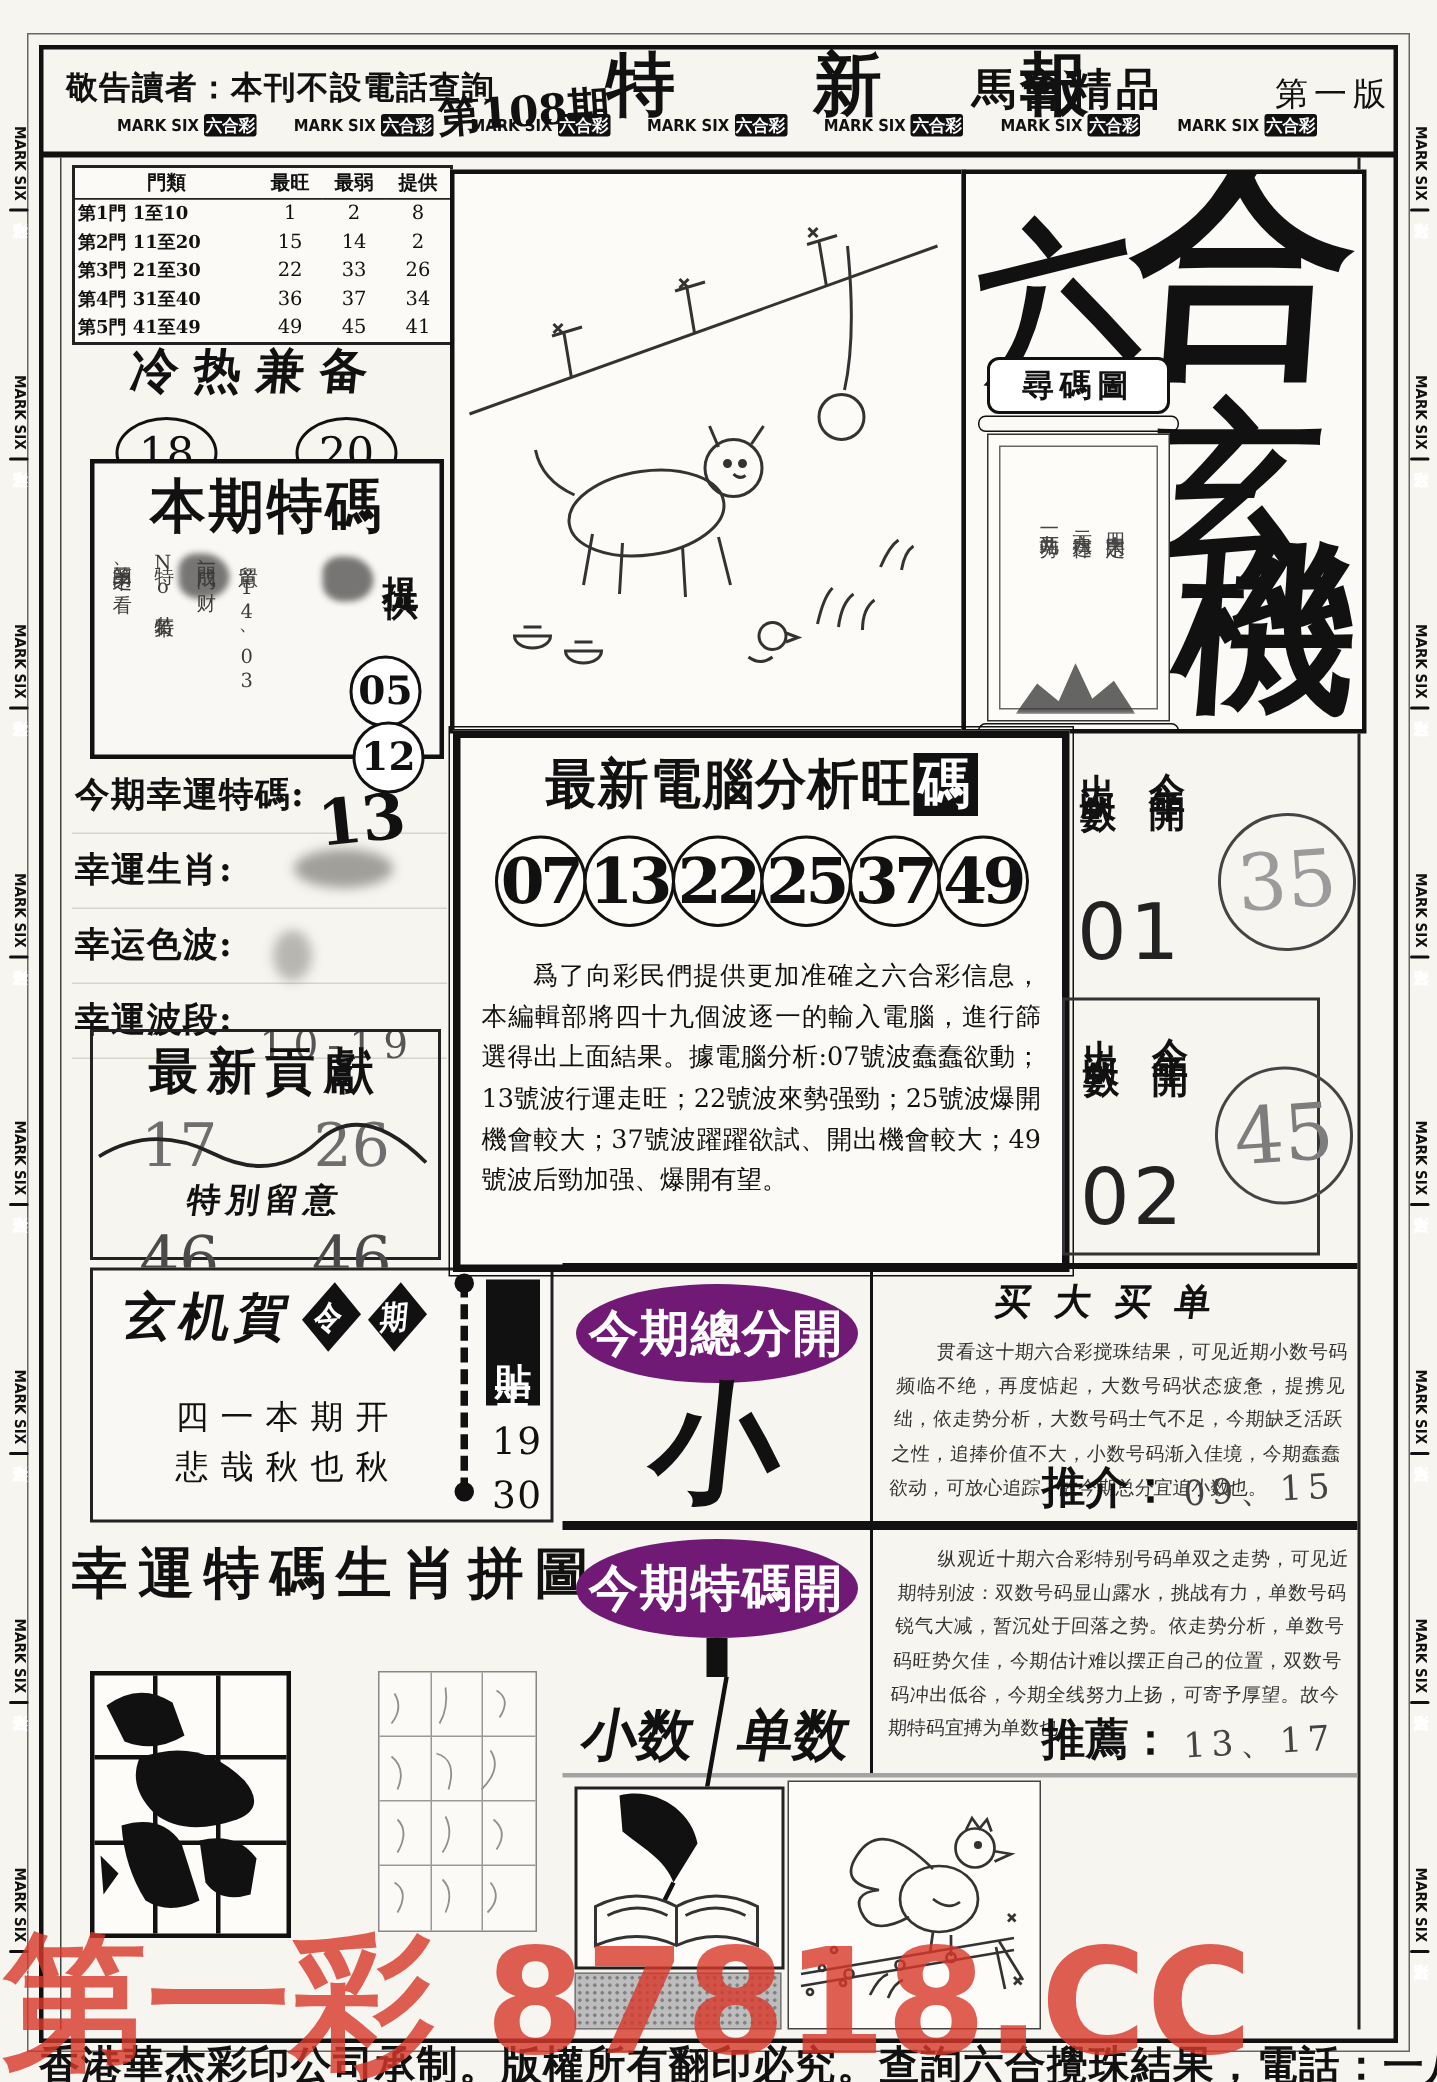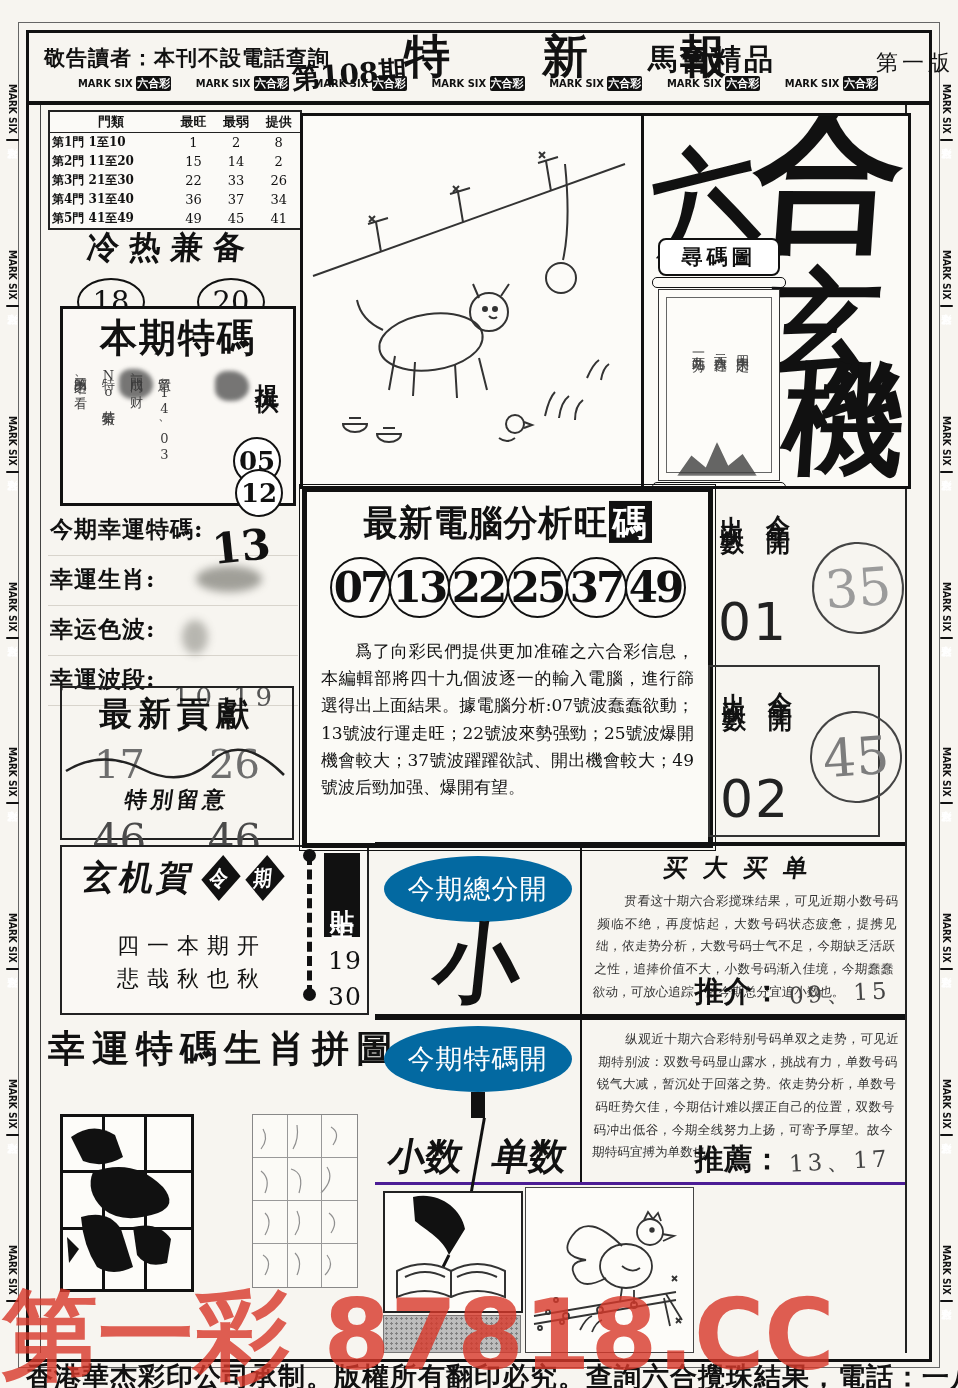--- a/index.html
+++ b/index.html
@@ -18,21 +18,21 @@
   .side-strip{top:30px;width:24px;height:1326px;display:flex;flex-direction:column;justify-content:space-around;align-items:center;}
   .side-strip.left{left:0;} .side-strip.right{left:934px;}
   .side-strip .brand-item{writing-mode:vertical-rl;font-family:"DejaVu Sans","Liberation Sans",sans-serif;font-size:10px;font-weight:bold;white-space:nowrap;}
   .brand-item b{font-stretch:condensed;letter-spacing:0;}
   .brand-item i{font-style:normal;background:#111;color:#fff;padding:1px 1px;border-radius:2px;margin-top:2px;}
 
   
   .notice{left:44px;top:44px;font-size:21px;font-weight:bold;letter-spacing:1px;}
   .main-title{left:404px;top:26px;font-size:46px;font-weight:bold;letter-spacing:38px;white-space:nowrap;}
   .subtitle{left:648px;top:40px;font-size:29px;font-weight:bold;letter-spacing:3px;}
-  .edition{left:876px;top:48px;font-size:22px;letter-spacing:4px;}
+  .edition{left:850px;top:48px;font-size:22px;letter-spacing:4px;}
   .issue{left:292px;top:56px;font-size:28px;font-weight:bold;transform:rotate(-4deg);}
   .brand-row{left:78px;top:76px;width:800px;display:flex;justify-content:space-between;}
   .brand-row .brand-item{font-family:"DejaVu Sans","Liberation Sans",sans-serif;font-size:11px;font-weight:bold;white-space:nowrap;}
 
   
   .hot-table{left:48px;top:110px;width:250px;background:#fbfaf7;border:2px solid #222;}
   .hot-table .t-title{font-size:13px;font-weight:bold;text-align:center;letter-spacing:2px;border-bottom:1px solid #222;padding:2px 0;}
   .hot-table table{border-collapse:collapse;width:100%;font-size:12px;}
   .hot-table th{border-bottom:1px solid #222;font-size:13px;padding:1px 2px;}
   .hot-table td{text-align:center;padding:1px 2px;font-size:13px;}
@@ -42,21 +42,21 @@
   .cold-hot{left:55px;top:226px;width:232px;text-align:center;}
   .cold-hot .ttl{font-size:32px;font-weight:900;letter-spacing:10px;transform:skewX(-6deg);}
   .cold-hot .nums{margin-top:8px;display:flex;justify-content:center;gap:52px;}
   .oval-num{display:flex;align-items:center;justify-content:center;width:64px;height:44px;border:2.5px solid #111;border-radius:50%;font-size:29px;}
 
   
   .special-box{left:60px;top:306px;width:230px;height:194px;border:3px solid #111;background:#faf8f4;}
   .special-box .ttl{font-size:37px;font-weight:900;letter-spacing:2px;text-align:center;margin-top:4px;transform:scaleY(1.05);}
   .provide{position:absolute;right:10px;top:56px;writing-mode:vertical-rl;text-orientation:upright;font-size:24px;font-weight:bold;letter-spacing:6px;}
   .sc-circle{position:absolute;display:flex;align-items:center;justify-content:center;width:44px;height:44px;border:2.5px solid #111;border-radius:50%;font-size:26px;font-weight:bold;background:#fff;}
-  .sc-c1{right:12px;top:128px;} .sc-c2{right:10px;top:160px;}
+  .sc-c1{right:12px;top:128px;} .sc-c2{right:10px;top:172px;}
   .sc-notes{position:absolute;left:8px;top:58px;height:128px;display:flex;flex-direction:row-reverse;gap:10px;}
   .sc-note{writing-mode:vertical-rl;text-orientation:upright;font-size:13px;color:#3c3c3c;letter-spacing:1px;}
   .blot{position:absolute;width:34px;height:30px;background:#4a4a4a;border-radius:40% 60% 55% 45%;filter:blur(2px);opacity:.75;}
   .blot.b1{left:56px;top:60px;} .blot.b2{left:152px;top:62px;}
 
   
   .lucky{left:48px;top:506px;width:250px;}
   .lucky .row{position:relative;border-bottom:1px solid #d8d4cc;padding:8px 0 10px 2px;}
   .lucky .lab{font-size:23px;font-weight:bold;letter-spacing:1px;}
   .lucky .val-13{position:absolute;right:28px;top:16px;font-size:42px;font-weight:bold;transform:rotate(-6deg);}
@@ -127,25 +127,25 @@
   .freq-block{position:relative;height:170px;}
   .freq-block.boxed{border:2px solid #333;width:168px;height:168px;margin-top:5px;}
   .freq-labels{position:absolute;left:8px;top:6px;display:flex;flex-direction:row;gap:14px;}
   .freq-labels .vt{writing-mode:vertical-rl;text-orientation:upright;font-size:24px;font-weight:bold;letter-spacing:8px;}
   .freq-count{position:absolute;left:10px;top:102px;font-family:"DejaVu Sans","Liberation Sans",sans-serif;font-size:52px;letter-spacing:2px;color:#222;}
   .freq-circle{position:absolute;display:flex;align-items:center;justify-content:center;width:88px;height:88px;border:2px solid #444;border-radius:50%;font-size:52px;transform:rotate(-4deg);}
   .fc1{left:104px;top:52px;color:#9b9b9b;} .fc2{left:100px;top:44px;color:#7d7d7d;}
 
   
   .rowA{left:375px;top:842px;width:530px;height:168px;border-top:4px solid #111;border-bottom:6px solid #111;}
-  .rowB{left:375px;top:1016px;width:530px;height:166px;border-bottom:3px solid #4c1d95;}
+  .rowB{left:375px;top:1016px;width:530px;height:166px;border-bottom:3px solid #a3a3a3;}
   .rowC{left:375px;top:1185px;width:530px;height:169px;}
   .subL{position:absolute;left:0;top:0;width:205px;height:100%;border-right:2px solid #111;}
   .subR{position:absolute;left:207px;top:0;right:0;height:100%;}
-  .oval-ttl{margin:10px auto 0;width:188px;height:66px;background:#0369a1;border-radius:50%;display:flex;align-items:center;justify-content:center;color:#fff;font-size:27px;font-weight:normal;letter-spacing:1px;white-space:nowrap;}
+  .oval-ttl{margin:10px auto 0;width:188px;height:66px;background:#701a75;border-radius:50%;display:flex;align-items:center;justify-content:center;color:#fff;font-size:33px;font-weight:bold;letter-spacing:1px;white-space:nowrap;}
   .big-small{text-align:center;font-size:86px;font-weight:bold;line-height:1;margin-top:-2px;transform:skewX(-6deg);}
   .stem{width:14px;height:26px;background:#111;margin:0 auto;}
   .opt-row{display:flex;height:78px;margin-top:0;}
   .opt-cell{flex:1;display:flex;align-items:center;justify-content:center;font-size:37px;font-weight:600;transform:skewX(-10deg);}
   .opt-cell.first{border-right:3px solid #111;}
   .art-title{text-align:center;font-size:24px;letter-spacing:16px;margin-top:6px;transform:skewX(-8deg);font-weight:600;white-space:nowrap;}
   .art-text{margin:6px 10px 0 14px;font-size:13px;line-height:1.8;color:#333;text-align:justify;text-indent:2em;transform:skewX(-4deg);}
   .recommend{position:absolute;right:14px;bottom:2px;display:flex;align-items:baseline;gap:8px;}
   .recommend .lab{font-size:29px;font-weight:900;}
   .recommend .val{font-size:23px;color:#444;transform:rotate(-3deg);letter-spacing:4px;}

